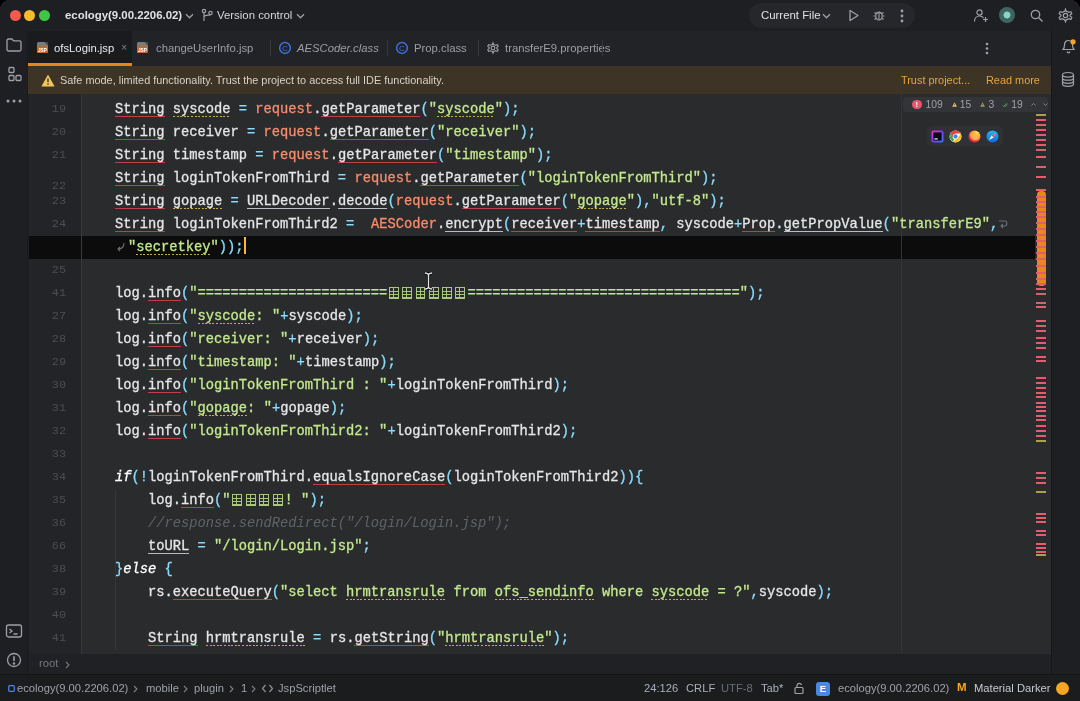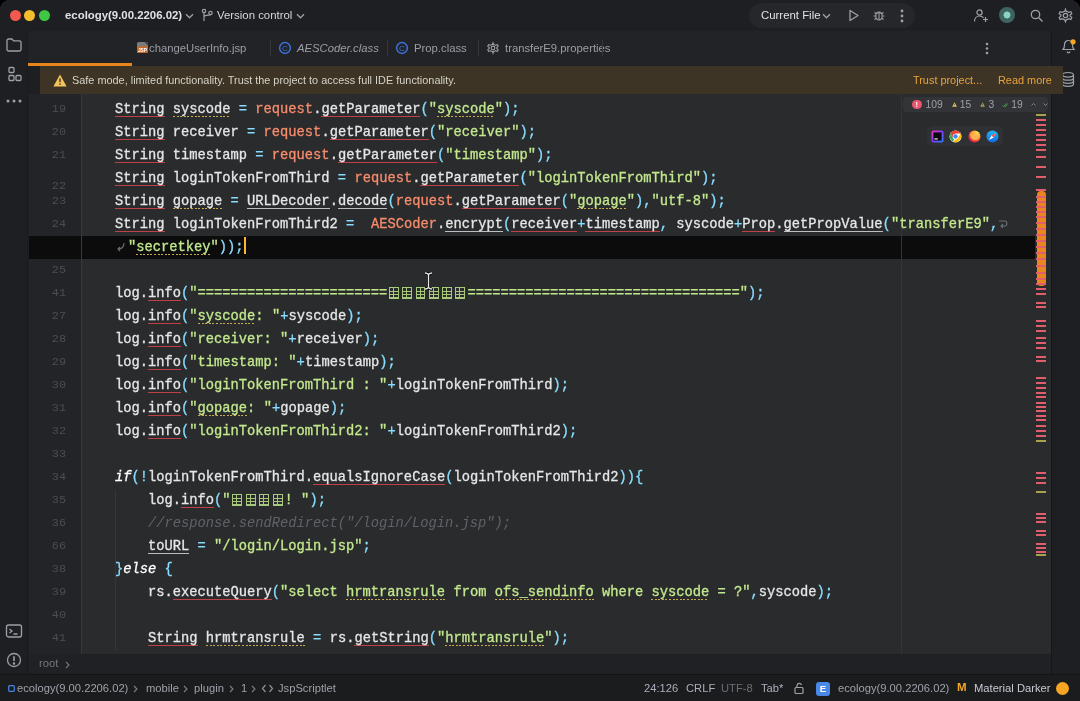--- a/index.html
+++ b/index.html
@@ -8,21 +8,21 @@
   .abs{position:absolute;}
   #title{left:0;top:0;width:1080px;height:31px;background:#1e1f22;}
   .tl{width:11px;height:11px;border-radius:50%;top:10px;}
   #title .txt{color:#dfe1e5;font-size:11.4px;font-weight:700;top:9px;}
   #title .txt2{color:#d5d7db;font-size:11.4px;top:9px;}
   #tabbar{left:28px;top:31px;width:1023px;height:35px;background:#222327;}
   .tab{position:absolute;top:0;height:33px;display:flex;align-items:center;color:#9b9ea5;font-size:11.3px;}
   .tabsep{position:absolute;top:9px;width:1px;height:16px;background:#36373b;}
   #activetab{left:0;width:104px;background:#1a1b1e;color:#e3e5e8;}
   #tabline{left:0px;top:32px;width:104px;height:3px;background:#e8861c;}
-  #banner{left:28px;top:66px;width:1023px;height:28px;background:#3d3426;color:#d6d2c8;font-size:10.9px;margin-left:12px;}
+  #banner{left:28px;top:66px;width:1023px;height:28px;background:#3d3426;color:#d6d2c8;font-size:10.9px;}
   #banner .lnk{color:#e8a33e;}
   #lstripe{left:0;top:31px;width:28px;height:643px;background:#1e1f22;border-right:1px solid #1a1b1d;}
   #rstripe{left:1051px;top:31px;width:29px;height:643px;background:#1e1f22;border-left:1px solid #161718;}
   .sic{position:absolute;left:4px;width:20px;height:20px;}
   #editor{left:29px;top:94px;width:1022px;height:560px;background:#292b2d;overflow:hidden;}
   #gutbg{position:absolute;left:0;top:0;width:52px;height:560px;background:#232427;}
   #caretrow{position:absolute;left:0;top:142px;width:1006px;height:23px;background:#0c0c0d;}
   #gutline{position:absolute;left:52px;top:0;width:1px;height:560px;background:#37393c;}
   #indguide{position:absolute;left:85.5px;top:396px;width:1px;height:160px;background:#35373a;}
   .gl{position:absolute;left:0;width:37px;text-align:right;color:#4b4e50;
@@ -169,30 +169,41 @@
     <svg class="abs" style="left:8px;top:40px" width="16" height="17" viewBox="0 0 16 17">
         <g fill="none" stroke="#9da0a8" stroke-width="1.2">
           <ellipse cx="8" cy="3.8" rx="5.5" ry="2.3"></ellipse>
           <path d="M2.5 3.8 V13 C2.5 14.3 5 15.3 8 15.3 C11 15.3 13.5 14.3 13.5 13 V3.8"></path>
           <path d="M2.5 6.9 C2.5 8.2 5 9.2 8 9.2 C11 9.2 13.5 8.2 13.5 6.9 M2.5 10 C2.5 11.3 5 12.3 8 12.3 C11 12.3 13.5 11.3 13.5 10"></path>
         </g>
       </svg>
   </div>
 
   <div id="tabbar" class="abs">
+    <div class="tab" id="activetab">
+        <span style="width:8px;flex:none"></span>
+        <svg width="13" height="13" viewBox="0 0 13 13" style="flex:none">
+          <rect x="1" y="1" width="11" height="11" rx="1.5" fill="#7a7a7a"></rect>
+          <path d="M8.5 1 H12 V4.5 Z" fill="#44454a"></path>
+          <rect x="1" y="5.2" width="11" height="6.8" rx="1.2" fill="#c4692d"></rect>
+          <text x="6.5" y="10.7" font-size="4.8" font-family="Liberation Sans" font-weight="bold" fill="#fff" text-anchor="middle">JSP</text>
+        </svg>
+        <span style="margin-left:5px;color:#e8eaed">ofsLogin.jsp</span>
+        <span style="margin-left:7px;color:#81848a;font-size:10px">×</span>
+      </div>
     <div id="tabline" class="abs"></div>
     <div class="tab" style="left:104px">
         <span style="width:4px;flex:none"></span>
         <svg width="13" height="13" viewBox="0 0 13 13" style="flex:none">
           <rect x="1" y="1" width="11" height="11" rx="1.5" fill="#7a7a7a"></rect>
           <path d="M8.5 1 H12 V4.5 Z" fill="#44454a"></path>
           <rect x="1" y="5.2" width="11" height="6.8" rx="1.2" fill="#c4692d"></rect>
           <text x="6.5" y="10.7" font-size="4.8" font-family="Liberation Sans" font-weight="bold" fill="#fff" text-anchor="middle">JSP</text>
         </svg>
-        <span style="margin-left:0">changeUserInfo.jsp</span>
+        <span style="margin-left:7px">changeUserInfo.jsp</span>
       </div>
     <div class="tabsep" style="left:242px"></div>
     <div class="tab" style="left:242px">
         <span style="width:8px;flex:none"></span>
         <svg width="14" height="14" viewBox="0 0 14 14" style="flex:none">
           <circle cx="7" cy="7" r="5.4" fill="none" stroke="#3b72d9" stroke-width="1.5"></circle>
           <text x="7" y="9.9" font-size="8" font-family="Liberation Sans" fill="#3b72d9" text-anchor="middle">C</text>
         </svg>
         <span style="margin-left:5px;font-style:italic">AESCoder.class</span>
       </div>

